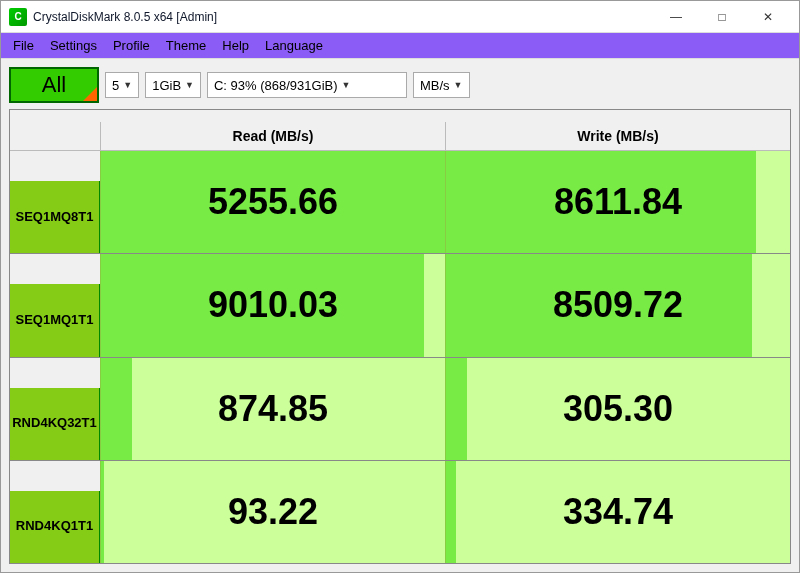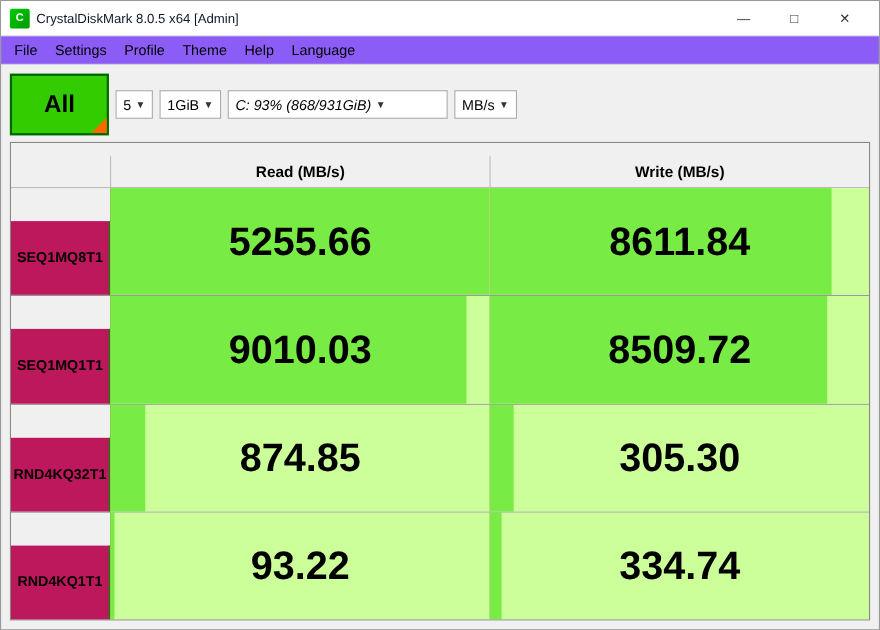--- a/index.html
+++ b/index.html
@@ -103,24 +103,24 @@
     .toolbar {
       display: flex;
       align-items: center;
       gap: 6px;
     }
 
     .all-btn {
       background: #33cc00;
       color: #000;
       font-size: 22px;
-      font-weight: bold;
+      font-weight: normal;
       border: 2px solid #006600;
       width: 90px;
-      height: 56px;
+      height: 36px;
       cursor: pointer;
       display: flex;
       align-items: center;
       justify-content: center;
       position: relative;
       flex-shrink: 0;
     }
     .all-btn::after {
       content: '';
       position: absolute;
@@ -180,21 +180,21 @@
       display: grid;
       grid-template-columns: 90px 1fr 1fr;
       flex: 1;
       border-bottom: 1px solid #888;
     }
     .table-row:last-child {
       border-bottom: none;
     }
 
     .row-label {
-      background: #be185d;
+      background: #84cc16;
       border-right: 1px solid #008800;
       display: flex;
       align-items: center;
       justify-content: center;
       font-size: 13px;
       font-weight: bold;
       color: #000;
       text-align: center;
       line-height: 1.3;
       padding: 6px;
@@ -271,21 +271,21 @@
     <div class="toolbar">
       <button class="all-btn">All</button>
       <div class="select-box">
         <span>5</span>
         <span class="select-arrow">▼</span>
       </div>
       <div class="select-box">
         <span>1GiB</span>
         <span class="select-arrow">▼</span>
       </div>
-      <div class="select-box" style="min-width:200px;font-style:italic;">
+      <div class="select-box" style="min-width:200px;">
         <span>C: 93% (868/931GiB)</span>
         <span class="select-arrow">▼</span>
       </div>
       <div class="select-box">
         <span>MB/s</span>
         <span class="select-arrow">▼</span>
       </div>
     </div>
 
     <div class="bench-table">

